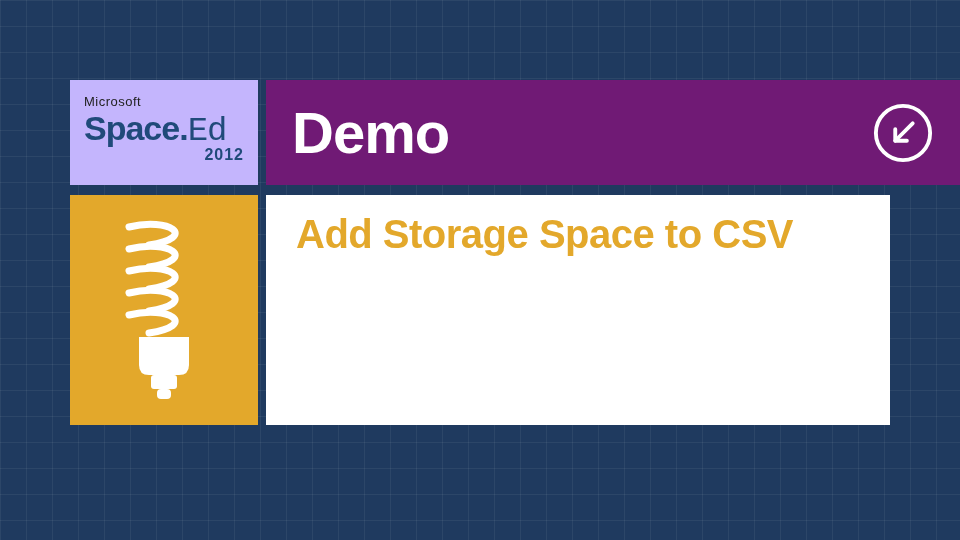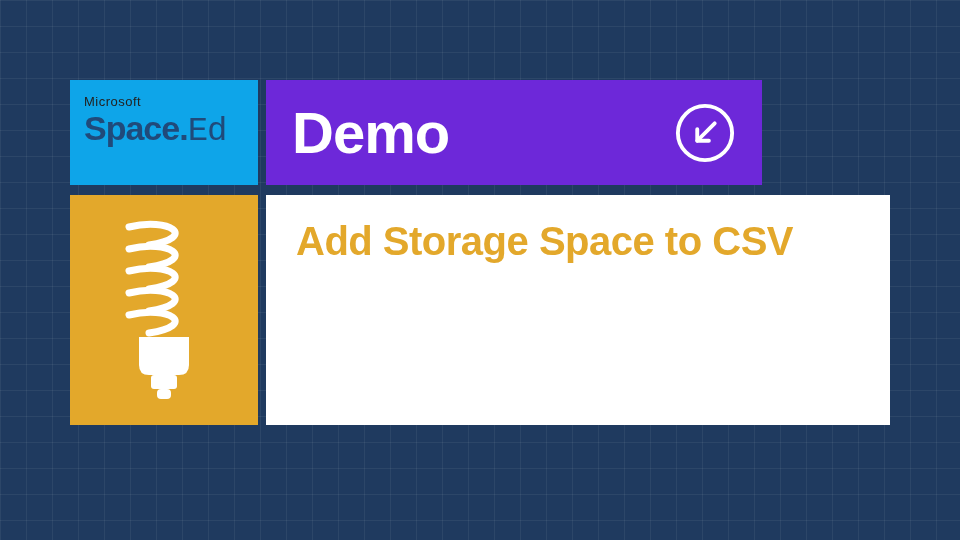--- a/index.html
+++ b/index.html
@@ -14,21 +14,21 @@
     font-family: "Segoe UI", Arial, sans-serif;
   }
 
   
   .logo-tile {
     position: absolute;
     left: 70px;
     top: 80px;
     width: 188px;
     height: 105px;
-    background: #0ea5e9;
+    background: #c4b5fd;
     padding: 14px 14px 8px 14px;
   }
   .logo-small {
     font-size: 13px;
     color: #222;
     letter-spacing: 0.5px;
     margin-bottom: 2px;
   }
   .logo-main {
     font-size: 34px;
@@ -45,23 +45,23 @@
     text-align: right;
     letter-spacing: 1px;
     margin-top: -2px;
   }
 
   
   .demo-tile {
     position: absolute;
     left: 266px;
     top: 80px;
-    width: 496px;
+    width: 694px;
     height: 105px;
-    background: #6d28d9;
+    background: #701a75;
     color: #ffffff;
     padding: 12px 26px;
     display: flex;
     align-items: center;
     justify-content: space-between;
   }
   .demo-label {
     font-size: 58px;
     font-weight: 700;
     letter-spacing: -1px;
@@ -90,37 +90,38 @@
   }
 
   
   .content-tile {
     position: absolute;
     left: 266px;
     top: 195px;
     width: 624px;
     height: 230px;
     background: #ffffff;
-    padding: 24px 30px;
+    padding: 17px 30px;
   }
   .content-title {
     font-size: 40px;
     font-weight: 700;
     color: #e3a82b;
     letter-spacing: -0.5px;
   }
 </style>
 </head>
 <body>
 
 <div class="logo-tile">
   <div class="logo-small">Microsoft</div>
   <div class="logo-main">
     <span>Space.</span><span class="light">Ed</span>
   </div>
+  <div class="logo-year">2012</div>
 </div>
 
 <div class="demo-tile">
   <div class="demo-label">Demo</div>
   <svg class="circle-arrow-icon" viewBox="0 0 64 64">
     <circle cx="32" cy="32" r="28" fill="none" stroke="#ffffff" stroke-width="4"></circle>
     <line x1="42" y1="22" x2="24" y2="40" stroke="#ffffff" stroke-width="4" stroke-linecap="round"></line>
     <polyline points="24,28 24,40 36,40" fill="none" stroke="#ffffff" stroke-width="4" stroke-linecap="round" stroke-linejoin="round"></polyline>
   </svg>
 </div>

